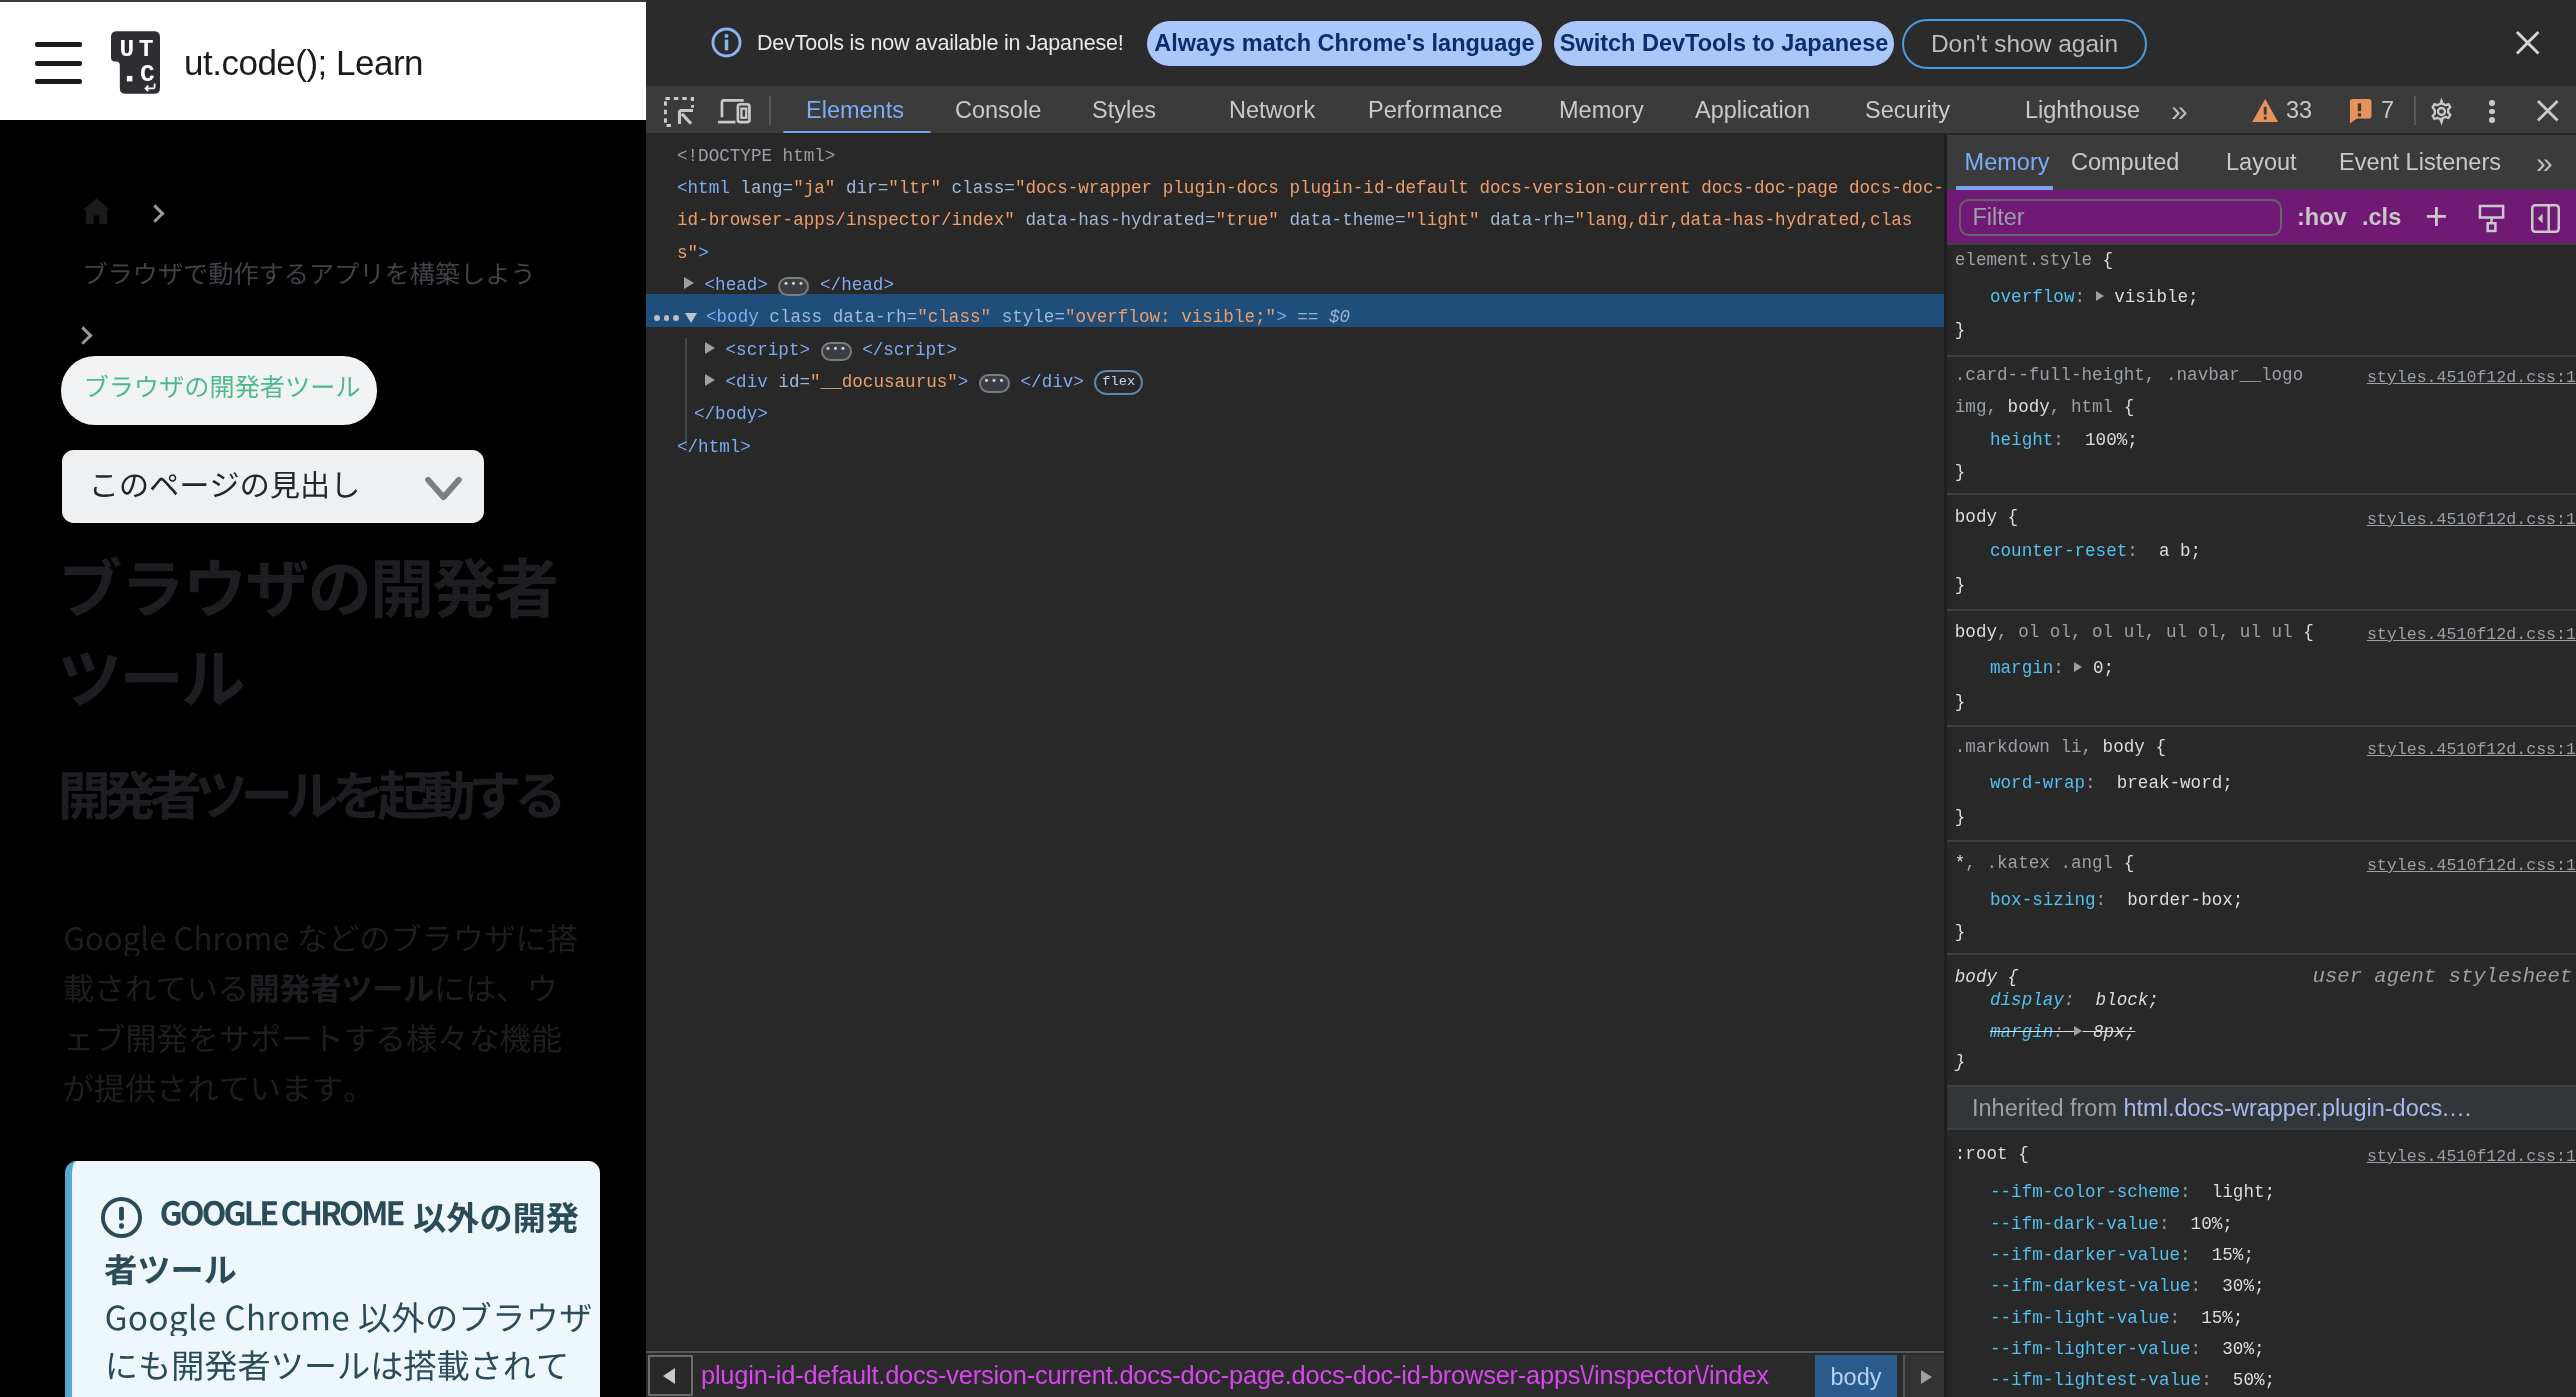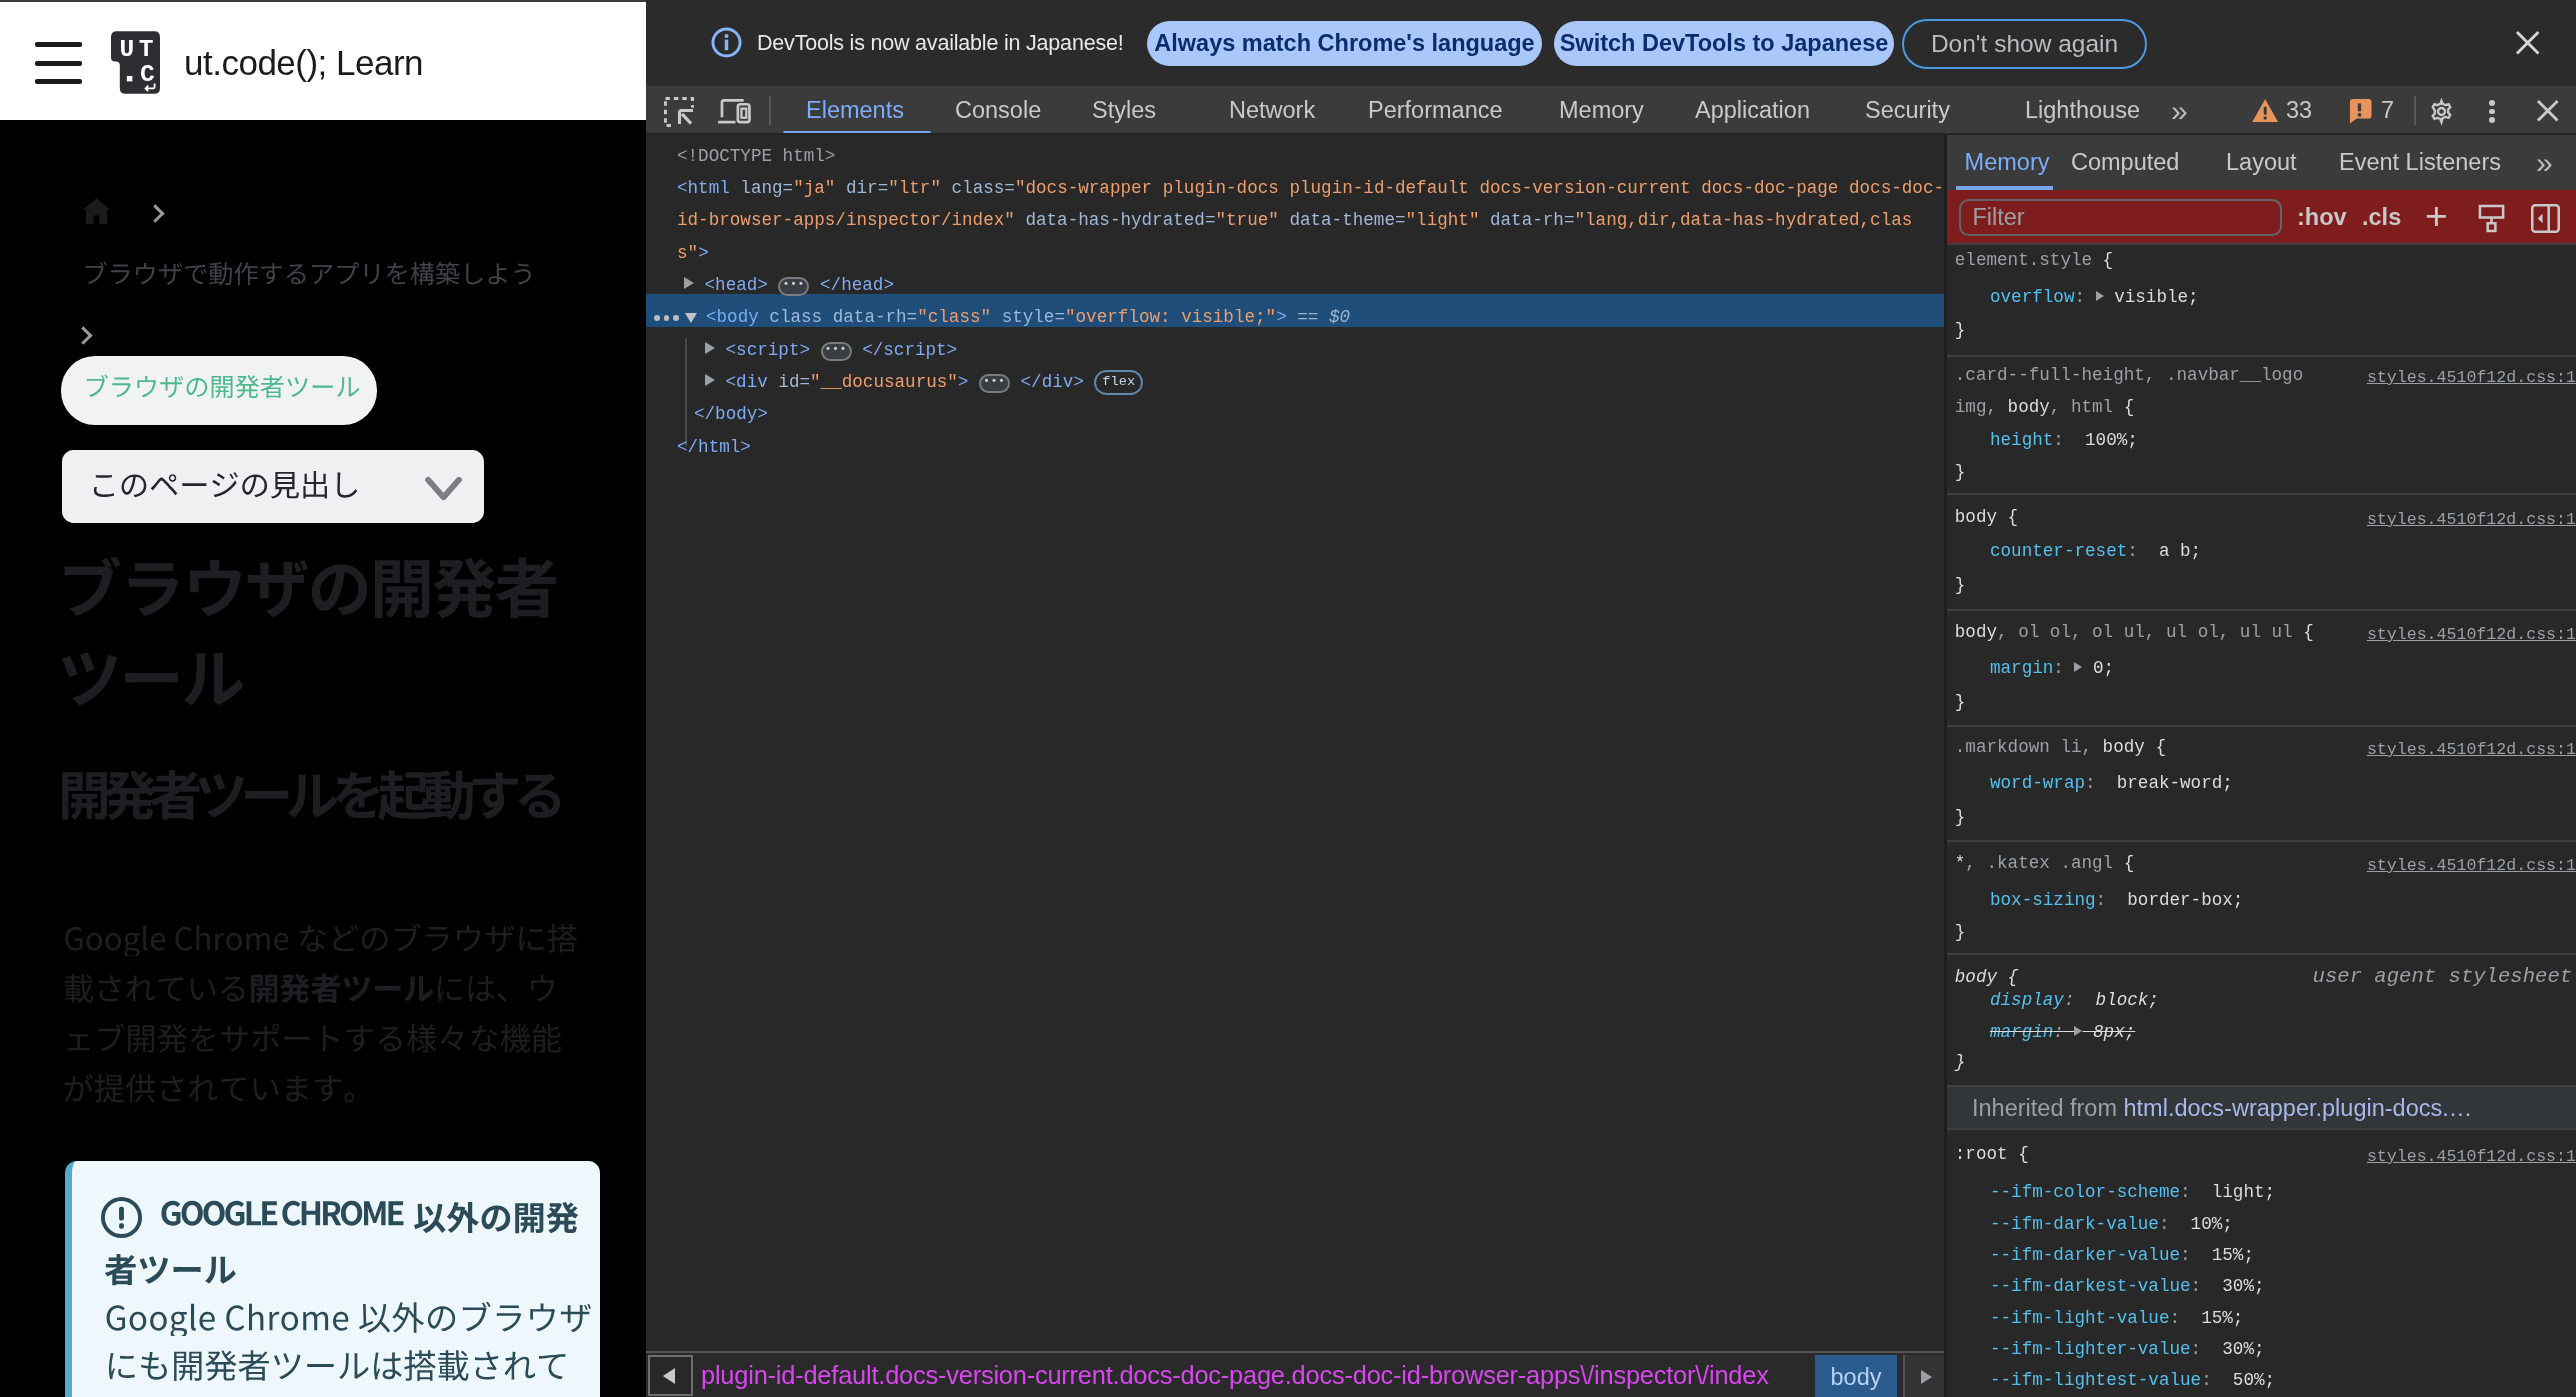--- a/index.html
+++ b/index.html
@@ -34,21 +34,21 @@
 .tri-r{display:inline-block;width:0;height:0;border-left:10.8px solid #9aa0a6;border-top:6.9px solid transparent;border-bottom:6.9px solid transparent;vertical-align:1px}
 .tri-d{display:inline-block;width:0;height:0;border-top:10.8px solid #c0c3c7;border-left:6.9px solid transparent;border-right:6.9px solid transparent;vertical-align:2.9px}
 .dots{display:inline-block;width:31px;height:18.6px;border:2px solid #797c80;background:#3a3d41;border-radius:10.8px;color:#cdd0d4;font-size:10.8px;letter-spacing:1px;text-align:center;line-height:10.8px;vertical-align:2.9px;font-weight:bold}
 .flexb{display:inline-block;height:24.5px;border:2px solid #5d87ab;border-radius:12.7px;color:#c3d8ef;font-size:13.7px;line-height:20.6px;padding:0 5.9px;vertical-align:2px}
 #selrow{position:absolute;left:0;top:159px;width:1298px;height:33px;background:#1e4e79}
 
 #sb{position:absolute;left:1301px;top:135px;width:629px;height:1263px;background:#282828;overflow:hidden}
 #sbtabs{position:absolute;left:0;top:0;width:629px;height:55px;background:#3b3b3b}
 .sbtab{position:absolute;top:0;height:55px;line-height:55px;font-size:23.5px;color:#c9c9c9}
 #sb-underline{position:absolute;left:0px;top:51px;width:108px;height:3.9px;background:#76a5ee}
-#sbtools{position:absolute;left:0;top:55px;width:629px;height:55px;background:#7f1d1d;border-bottom:2px solid #3f4043}
+#sbtools{position:absolute;left:0;top:55px;width:629px;height:55px;background:#701a75;border-bottom:2px solid #3f4043}
 #filter{position:absolute;left:11.7px;top:8.8px;width:323px;height:37px;border:2px solid #61646a;border-radius:9.8px;color:#9aa0a6;font-size:23.5px;line-height:33px;padding-left:11.7px}
 .sline{position:absolute;font-family:"Liberation Mono",monospace;font-size:17.6px;white-space:pre;color:#dadce0}
 .cy{color:#53c0ee}
 .sep{position:absolute;left:0;width:629px;height:2px;background:#3c4043}
 .lnk{position:absolute;right:0;color:#9aa0a6;font-size:16.6px;font-family:"Liberation Mono",monospace;text-decoration:underline;white-space:pre}
 .it{font-style:italic}
 #inherited{position:absolute;left:0;width:629px;height:45px;background:#333639;border-top:2px solid #3c4043;border-bottom:2px solid #3c4043;font-size:23.5px;line-height:43px;color:#9aa0a6}
 
 #bbar{position:absolute;left:0;top:1351px;width:1298px;height:47px;background:#2a2a2a;border-top:2px solid #565656}
 #bbtn{position:absolute;left:2px;top:2px;width:45px;height:41px;border:2px solid #6e6e6e;background:#282828}

